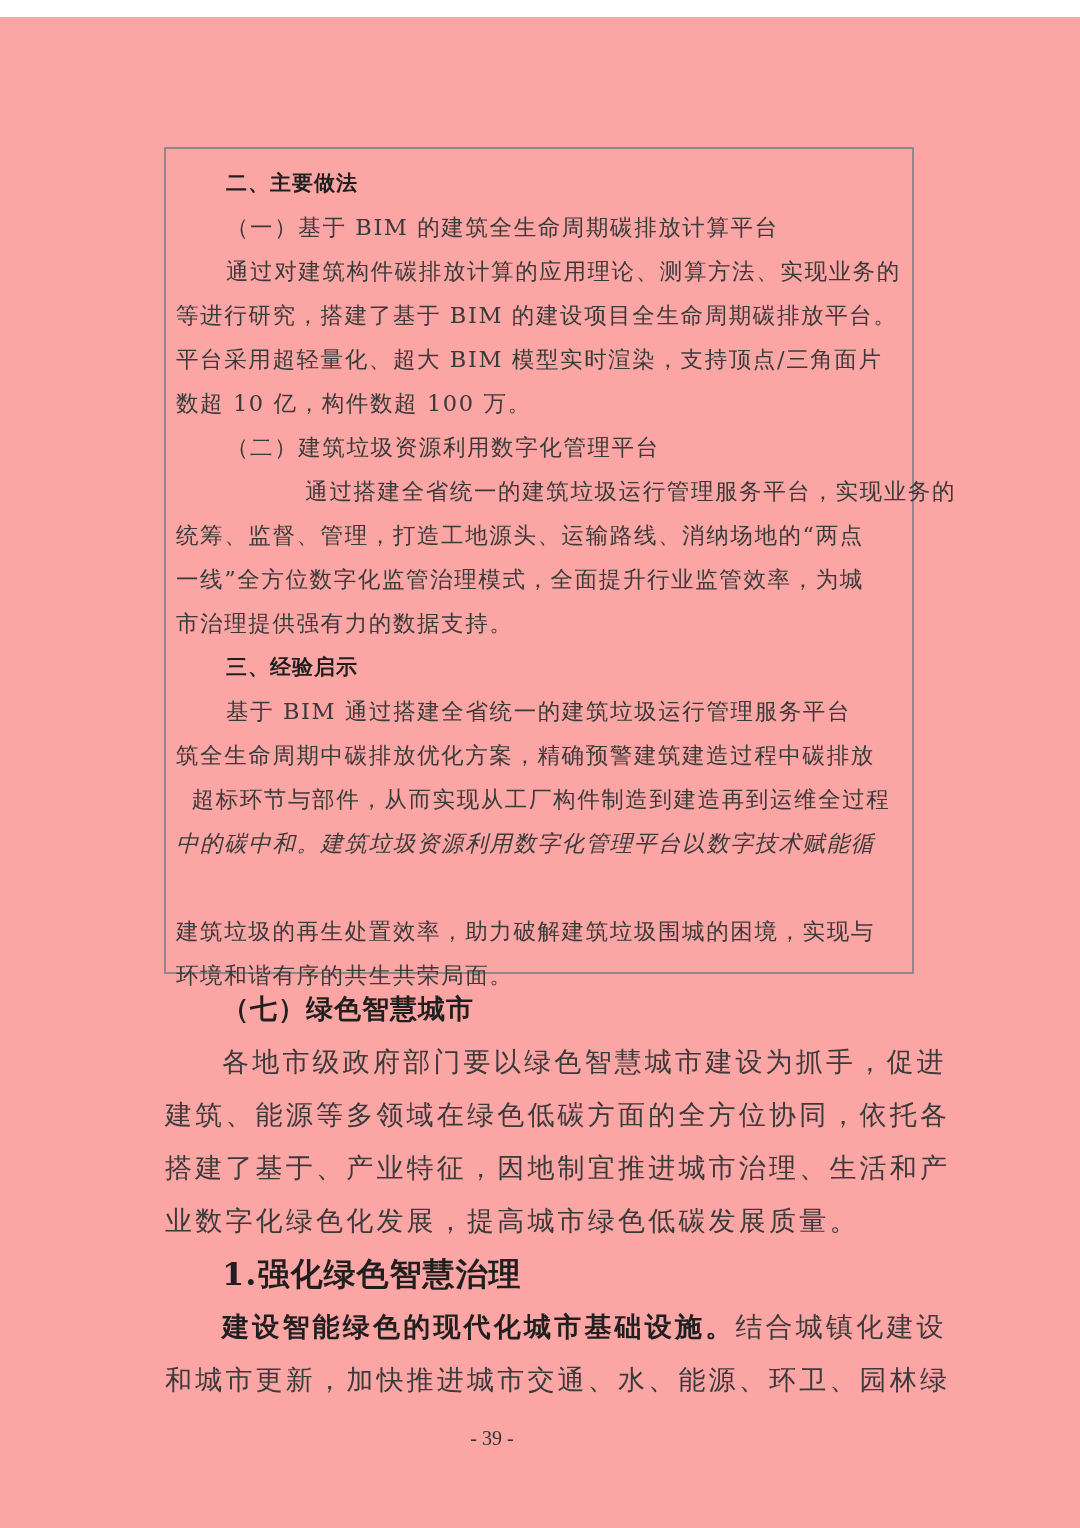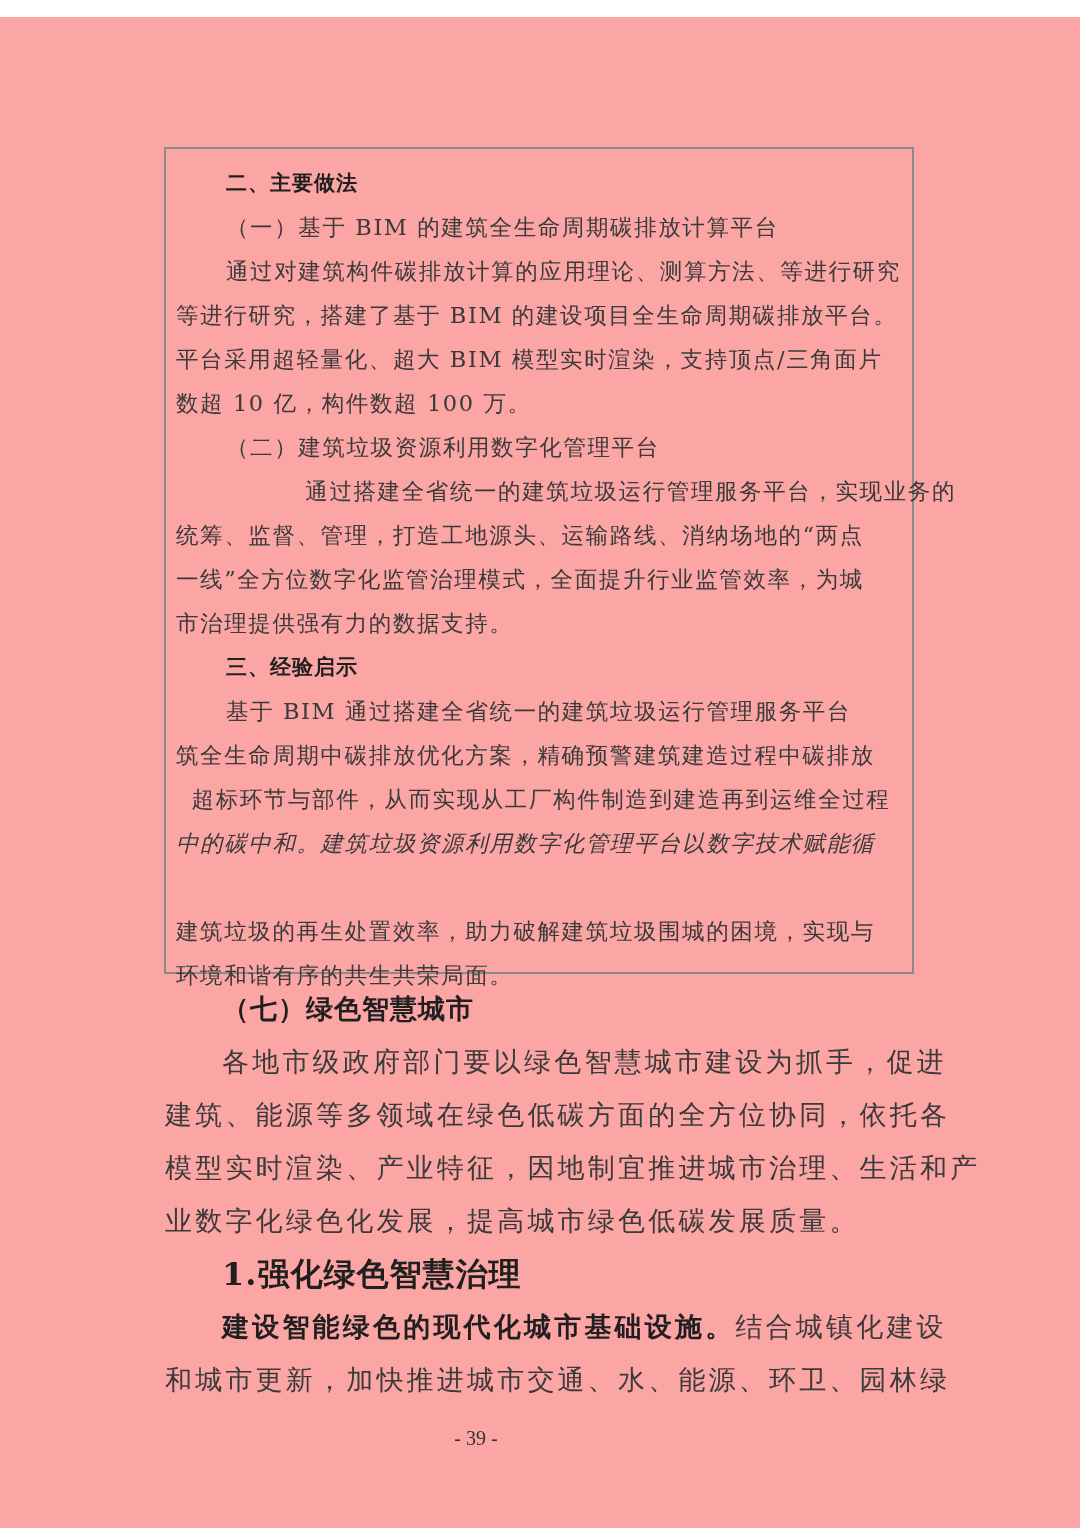--- a/index.html
+++ b/index.html
@@ -15,31 +15,31 @@
   .indent { padding-left: 50px; }
 
   .main .line { position: absolute; left: 165px; width: 750px; font-size: 27px;
                 line-height: 52px; white-space: nowrap; letter-spacing: 3.2px; color: #3a3a3a; }
   .main .h2 { font-weight: bold; color: #1f1f1f; font-size: 27px; letter-spacing: 1px; }
   .main .h3 { font-weight: bold; color: #1f1f1f; font-size: 32px; letter-spacing: 1px; }
   .main .bold { font-weight: bold; color: #1f1f1f; }
   .main .indent { padding-left: 57px; }
 
   .page-number { position: absolute; left: 0; width: 952px; top: 1410px; text-align: center;
-                 font-size: 20px; color: #333; font-family: "Liberation Serif", serif; }
+                 font-size: 20px; color: #333; font-family: "Liberation Serif", serif; padding-left: 16px; }
 </style>
 </head>
 <body>
 
 <div class="page">
 
   <div class="box">
     <div class="line heading indent" style="top:12px;">二、主要做法</div>
     <div class="line indent" style="top:56px;">（一）基于 BIM 的建筑全生命周期碳排放计算平台</div>
-    <div class="line indent" style="top:100px;">通过对建筑构件碳排放计算的应用理论、测算方法、等进行研究</div>
+    <div class="line indent" style="top:100px;">通过对建筑构件碳排放计算的应用理论、测算方法、实现业务的</div>
     <div class="line" style="top:144px;">等进行研究，搭建了基于 BIM 的建设项目全生命周期碳排放平台。</div>
     <div class="line" style="top:188px;">平台采用超轻量化、超大 BIM 模型实时渲染，支持顶点/三角面片</div>
     <div class="line" style="top:232px;">数超 10 亿，构件数超 100 万。</div>
     <div class="line indent" style="top:276px;">（二）建筑垃圾资源利用数字化管理平台</div>
     <div class="line indent" style="top:320px;text-align:right;">通过搭建全省统一的建筑垃圾运行管理服务平台，实现业务的</div>
     <div class="line" style="top:364px;">统筹、监督、管理，打造工地源头、运输路线、消纳场地的“两点</div>
     <div class="line" style="top:408px;">一线”全方位数字化监管治理模式，全面提升行业监管效率，为城</div>
     <div class="line" style="top:452px;">市治理提供强有力的数据支持。</div>
     <div class="line heading indent" style="top:496px;">三、经验启示</div>
     <div class="line indent" style="top:540px;">基于 BIM 通过搭建全省统一的建筑垃圾运行管理服务平台</div>
@@ -47,21 +47,21 @@
     <div class="line" style="top:628px;text-align:center;">超标环节与部件，从而实现从工厂构件制造到建造再到运维全过程</div>
     <div class="line" style="top:672px;font-style:italic;">中的碳中和。建筑垃圾资源利用数字化管理平台以数字技术赋能循</div>
     <div class="line" style="top:760px;">建筑垃圾的再生处置效率，助力破解建筑垃圾围城的困境，实现与</div>
     <div class="line" style="top:804px;">环境和谐有序的共生共荣局面。</div>
   </div>
 
   <div class="main">
     <div class="line h2 indent" style="top:966px;">（七）绿色智慧城市</div>
     <div class="line indent" style="top:1019px;">各地市级政府部门要以绿色智慧城市建设为抓手，促进</div>
     <div class="line" style="top:1072px;">建筑、能源等多领域在绿色低碳方面的全方位协同，依托各</div>
-    <div class="line" style="top:1125px;">模型实时渲染、产业特征，因地制宜推进城市治理、生活和产</div>
+    <div class="line" style="top:1125px;">搭建了基于、产业特征，因地制宜推进城市治理、生活和产</div>
     <div class="line" style="top:1178px;">业数字化绿色化发展，提高城市绿色低碳发展质量。</div>
     <div class="line h3 indent" style="top:1231px;">1.强化绿色智慧治理</div>
     <div class="line indent" style="top:1284px;">
       <span class="bold">建设智能绿色的现代化城市基础设施。</span><span>结合城镇化建设</span>
     </div>
     <div class="line" style="top:1337px;">和城市更新，加快推进城市交通、水、能源、环卫、园林绿</div>
   </div>
 
   <div class="page-number">- 39 -</div>
 </div>

